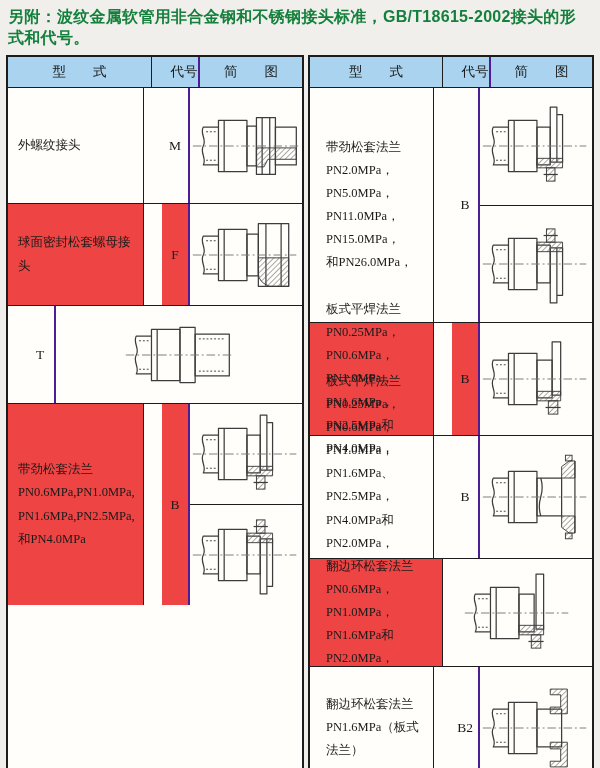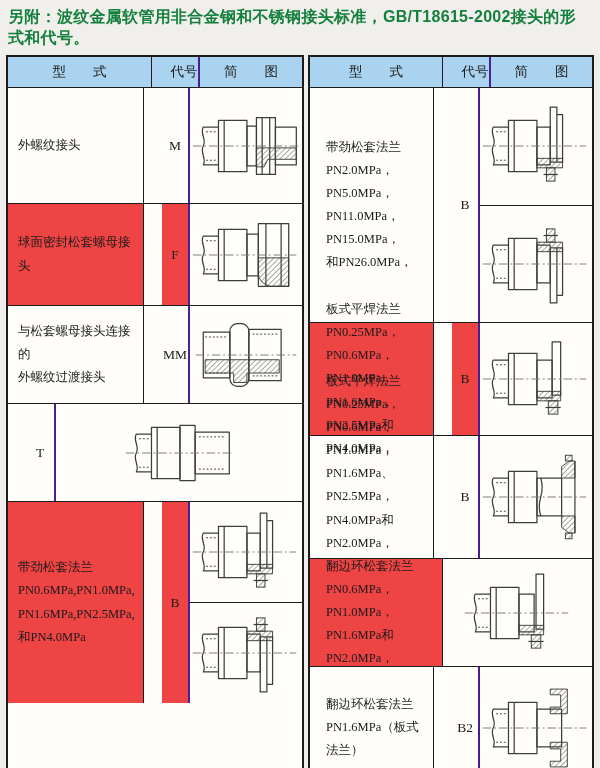--- a/index.html
+++ b/index.html
@@ -106,38 +106,20 @@
           <rect class="ln" x="60" y="23" width="12" height="44"></rect>
           <rect class="ln" x="72" y="12" width="32" height="66"></rect>
               <path class="ln" d="M80 12 v66 M96 12 v66"></path>
           <path class="ht" d="M72 48 h32 v30 h-20 q-12 -4 -12 -14 z"></path>
           <line class="cl" x1="3" y1="45" x2="112" y2="45"></line>
         </svg>
       </div>
         </div>
     </div>
 
-    <div class="trow" style="height:98px">
-      <div class="c c-type">与松套螺母接头连接的
-外螺纹过渡接头</div>
-      <div class="c c-code">MM</div>
-      <div class="c c-diag">
-          <div class="diag-sub">
-        <svg width="112" height="88" viewBox="0 0 118 90">
-          <rect class="ln" x="14" y="21" width="28" height="48"></rect>
-              <path class="dt" d="M16 26 h24 M16 64 h24"></path>
-          <rect class="ln" x="42" y="12" width="20" height="66" rx="8"></rect>
-          <rect class="ln" x="62" y="18" width="34" height="54"></rect>
-              <path class="dt" d="M66 23 h26 M66 67 h26"></path>
-          <path class="ht" d="M16 50 h78 v14 h-34 v10 h-14 v-10 h-30 z"></path>
-          <line class="cl" x1="6" y1="45" x2="112" y2="45"></line>
-        </svg>
-      </div>
-        </div>
-    </div>
 
 
     <div class="trow" style="height:98px">
       <div class="c c-code">T</div>
       <div class="c c-diag">
           <div class="diag-sub">
         <svg width="112" height="88" viewBox="0 0 118 90">
           <use href="#g-hose"></use>
               <use href="#g-body"></use>
           <rect class="ln" x="60" y="16" width="16" height="58"></rect>

